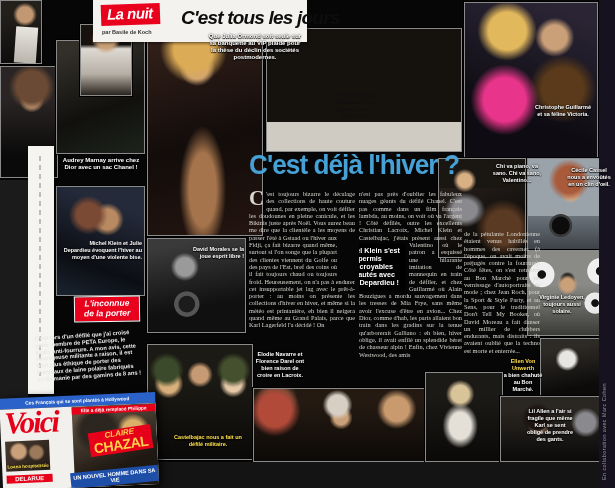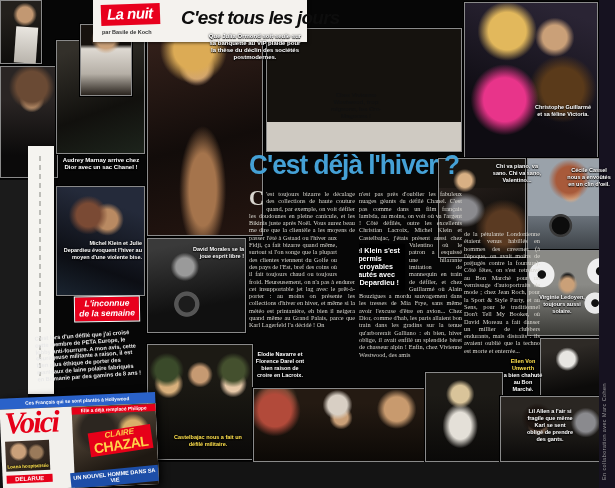--- a/index.html
+++ b/index.html
@@ -231,21 +231,21 @@
   <div class="cap" style="left:566px;top:167px;width:46px;font-size:5.5px;">Cécile Cassel nous a envoûtés en un clin d'œil.</div>
   <div class="cap" style="left:536px;top:294px;width:52px;font-size:5.5px;">Virginie Ledoyen, toujours aussi solaire.</div>
   <div class="cap" style="left:503px;top:358px;width:40px;font-size:5.5px;">
     <span class="yellow" style="color:#ffe14d;display:block;">Ellen Von Unwerth</span>
     <span>a bien chahuté au Bon Marché.</span>
   </div>
   <div class="cap" style="left:526px;top:408px;width:48px;font-size:5.5px;">Lil Allen a l'air si fragile que même Karl se sent obligé de prendre des gants.</div>
 
   <div class="abs" id="inconnue-banner">
     <span>L'inconnue</span><br>
-    <span>de la semaine</span>
+    <span>de la porter</span>
   </div>
   <div class="abs" id="inconnue-text">C'est lors d'un défilé que j'ai croisé cette membre de PETA Europe, le lobby anti-fourrure. A mon avis, cette courageuse militante a raison, il est bien plus éthique de porter des manteaux de laine polaire fabriqués en Birmanie par des gamins de 8 ans !</div>
 
   <div class="abs" id="voici">
     <div id="voici-topstrip">Ces Français qui se sont plantés à Hollywood</div>
     <div id="voici-cover">
       <div id="voici-right-photo"></div>
       <div id="voici-redstrip">Elle a déjà remplacé Philippe</div>
       <div id="voici-logo">Voici</div>
       <div id="voici-left-photo"></div>

